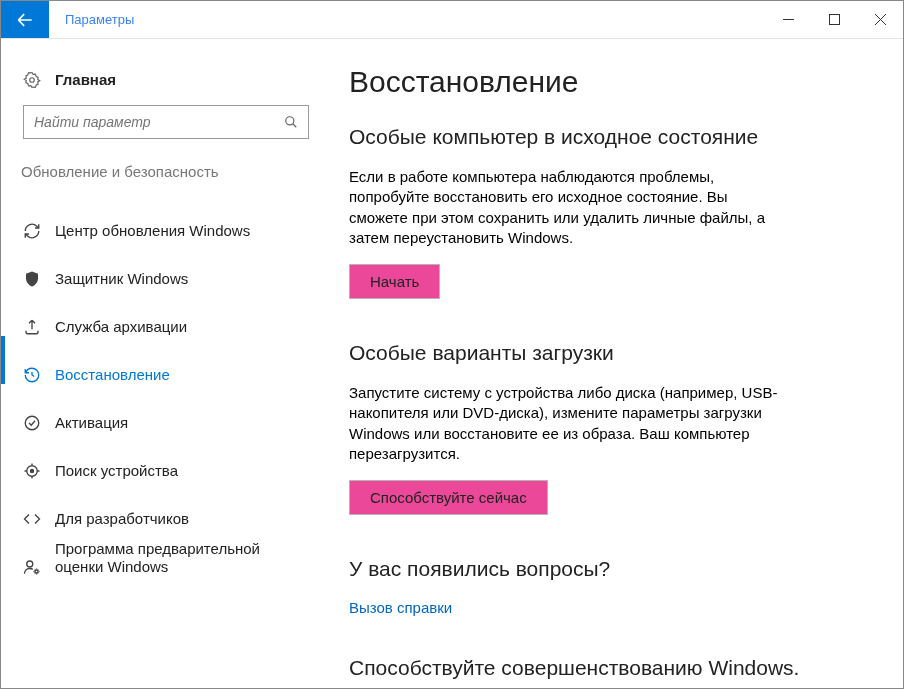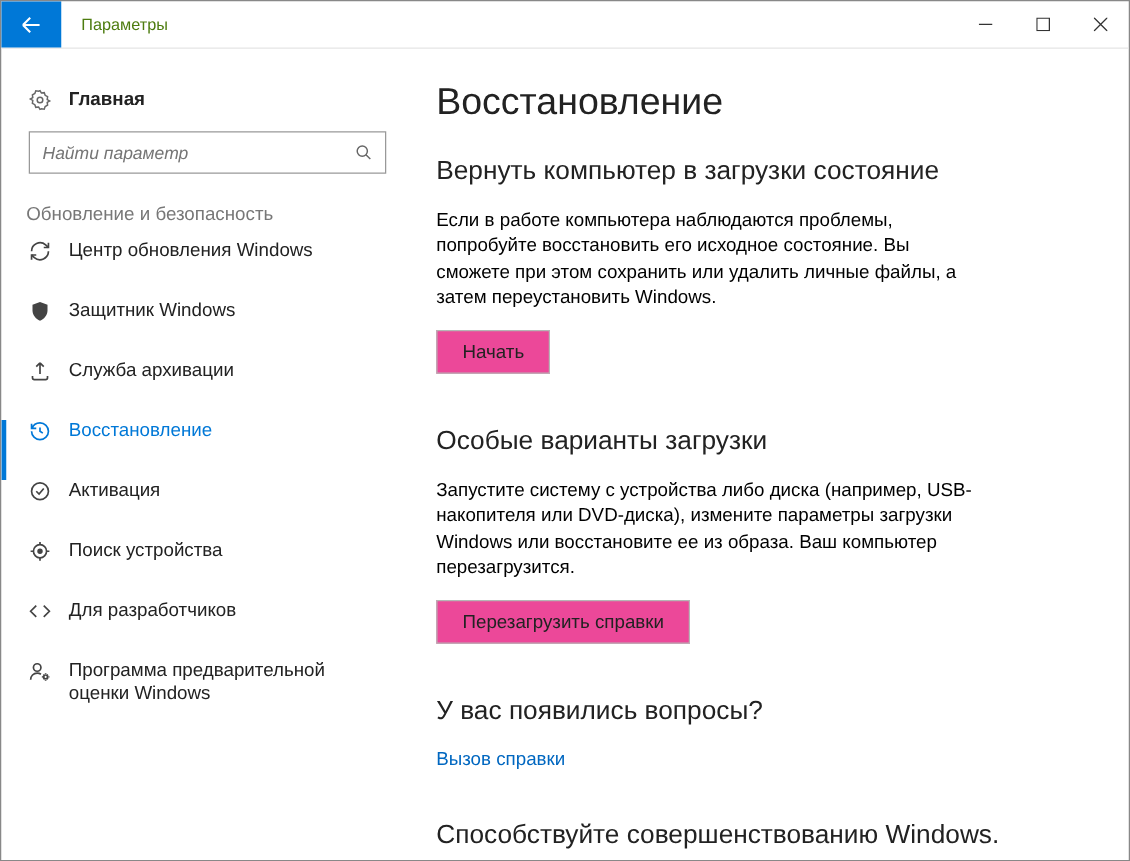--- a/index.html
+++ b/index.html
@@ -26,21 +26,21 @@
   color: #fff;
   cursor: pointer;
 }
 .back-btn svg { width: 20px; height: 20px; }
 .title-text {
   flex: 0 0 auto;
   display: flex;
   align-items: center;
   padding-left: 16px;
   font-size: 13px;
-  color: #4d7c0f;
+  color: #3b82f6;
 }
 .title-spacer { flex: 1; }
 .sys-btn {
   width: 46px;
   display: flex;
   align-items: center;
   justify-content: center;
   color: #333;
   cursor: pointer;
 }
@@ -82,21 +82,21 @@
   background: transparent;
 }
 .search-wrap .sicon { width: 14px; height: 14px; color: #666; }
 .group-header {
   padding: 0 22px 12px 20px;
   font-size: 15px;
   color: #777;
 }
 .nav-item {
   display: flex;
-  align-items: flex-start;
+  align-items: flex-end;
   padding: 0 22px;
   height: 48px;
   gap: 14px;
   cursor: pointer;
   position: relative;
 }
 .nav-item.selected::before {
   content: "";
   position: absolute;
   left: 0; top: 0; bottom: 0;
@@ -280,27 +280,27 @@
             <path d="M18 14v1M18 21v1M14 18h1M21 18h1M15.5 15.5l.7.7M19.8 19.8l.7.7M20.5 15.5l-.7.7M16.2 19.8l-.7.7"></path>
           </svg>
         </span>
       <span class="nav-label">Программа предварительной оценки Windows</span>
     </div>
   </div>
 
   <div class="main">
     <h1 class="page-h1">Восстановление</h1>
 
-    <h2 class="section-h">Вернуть компьютер в загрузки состояние</h2>
+    <h2 class="section-h">Особые компьютер в исходное состояние</h2>
     <p class="section-p">Если в работе компьютера наблюдаются проблемы, попробуйте восстановить его исходное состояние. Вы сможете при этом сохранить или удалить личные файлы, а затем переустановить Windows.</p>
     <button class="btn">Начать</button>
 
     <h2 class="section-h">Особые варианты загрузки</h2>
     <p class="section-p">Запустите систему с устройства либо диска (например, USB-накопителя или DVD-диска), измените параметры загрузки Windows или восстановите ее из образа. Ваш компьютер перезагрузится.</p>
-    <button class="btn">Перезагрузить справки</button>
+    <button class="btn">Способствуйте сейчас</button>
 
     <h2 class="section-h">У вас появились вопросы?</h2>
     <a class="link">Вызов справки</a>
 
     <h2 class="section-h last">Способствуйте совершенствованию Windows.</h2>
     <a class="link">Оставить отзыв</a>
   </div>
 </div>
 
 </body></html>

